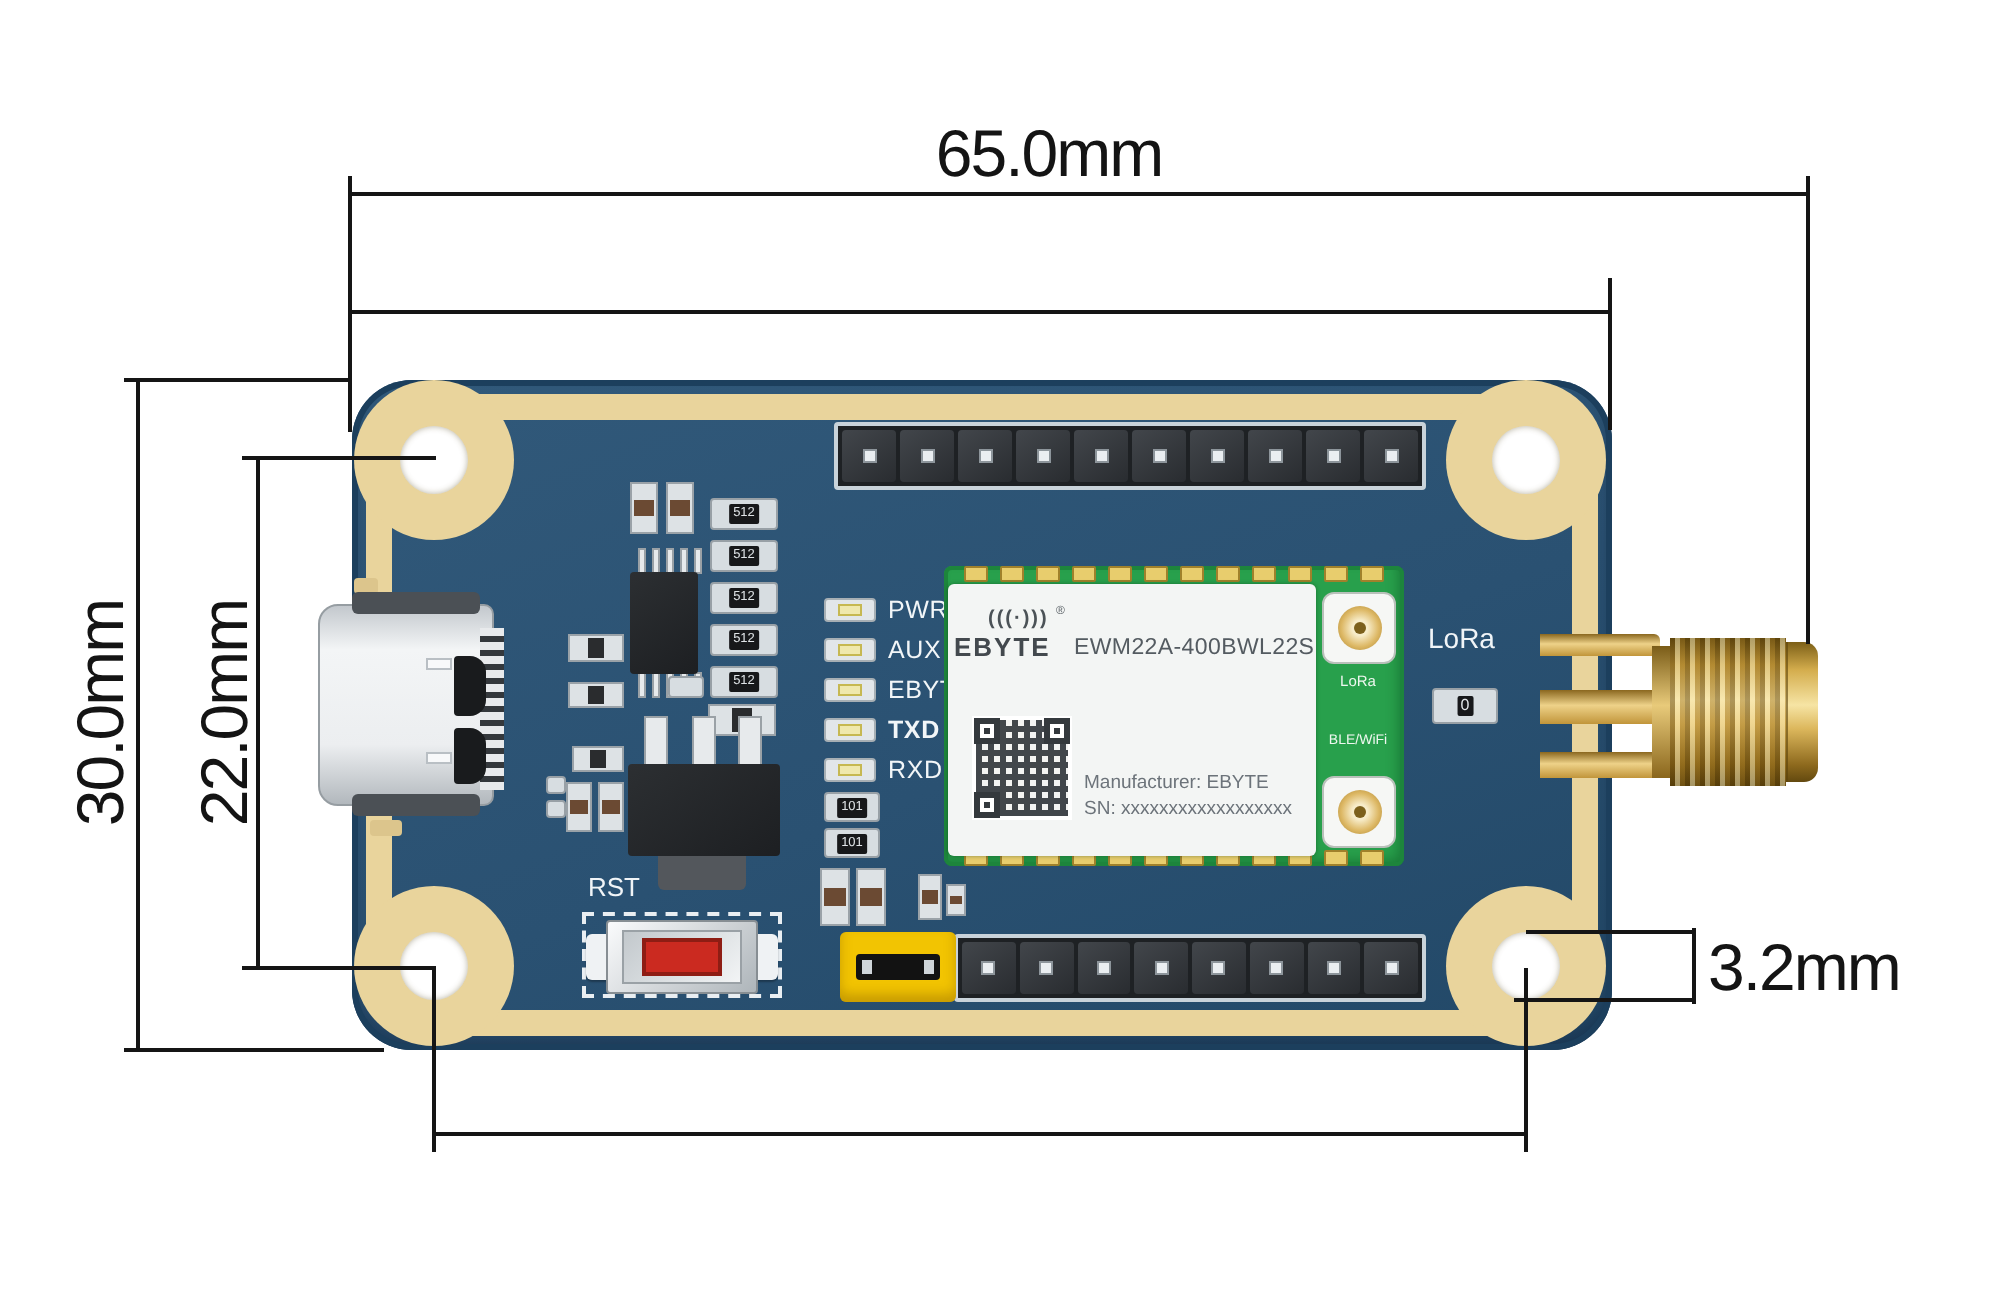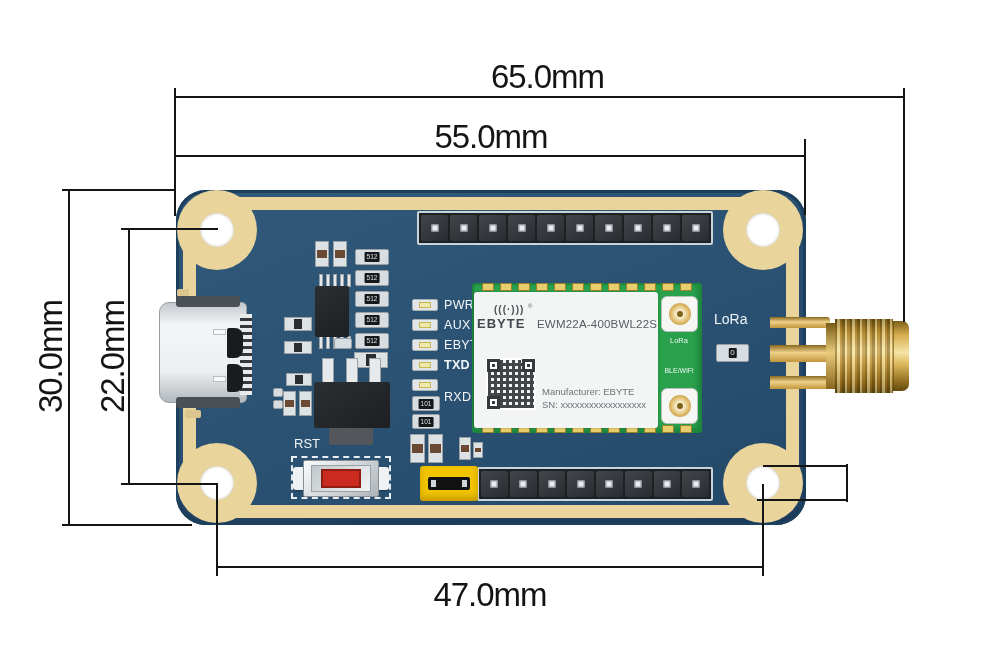--- a/index.html
+++ b/index.html
@@ -146,21 +146,21 @@
 
   <div class="led" style="left:412px;top:299px;"></div>
   <div class="led" style="left:412px;top:319px;"></div>
   <div class="led" style="left:412px;top:339px;"></div>
   <div class="led" style="left:412px;top:359px;"></div>
   <div class="led" style="left:412px;top:379px;"></div>
   <div class="led-label" style="left:444px;top:298px;">PWR</div>
   <div class="led-label" style="left:444px;top:318px;">AUX</div>
   <div class="led-label" style="left:444px;top:338px;">EBYTE</div>
   <div class="led-label" style="left:444px;top:358px;font-weight:bold;">TXD</div>
-  <div class="led-label" style="left:444px;top:378px;margin-top:12px;">RXD</div>
+  <div class="led-label" style="left:444px;top:378px;">RXD</div>
 
   <div class="res" style="left:355px;top:249px;width:34px;height:16px;">
       <span class="mark">512</span>
     </div>
   <div class="res" style="left:355px;top:270px;width:34px;height:16px;">
       <span class="mark">512</span>
     </div>
   <div class="res" style="left:355px;top:291px;width:34px;height:16px;">
       <span class="mark">512</span>
     </div>
@@ -278,38 +278,37 @@
   <div class="sma-leg" style="left:770px;top:317px;width:60px;height:11px;"></div>
   <div class="sma-leg" style="left:770px;top:345px;width:62px;height:17px;"></div>
   <div class="sma-leg" style="left:770px;top:376px;width:60px;height:13px;"></div>
   <div class="abs" id="sma-flange"></div>
   <div class="abs" id="sma-barrel"></div>
   <div class="abs" id="sma-cap"></div>
 
   <div class="dl" style="left:174px;top:88px;width:2px;height:128px;"></div>
   <div class="dl" style="left:175px;top:96px;width:730px;height:2px;"></div>
   <div class="dl" style="left:903px;top:88px;width:2px;height:234px;"></div>
-  <div class="dtext ctr" style="left:183px;top:60px;width:729px;text-align:center;">65.0mm</div>
+  <div class="dtext ctr" style="left:160px;top:60px;width:729px;text-align:center;">65.0mm</div>
 
   <div class="dl" style="left:175px;top:155px;width:631px;height:2px;"></div>
   <div class="dl" style="left:804px;top:139px;width:2px;height:76px;"></div>
-  <div class="dtext ctr" style="left:176px;top:120px;width:630px;">55.0mm</div>
 
   <div class="dl" style="left:62px;top:189px;width:114px;height:2px;"></div>
   <div class="dl" style="left:68px;top:190px;width:2px;height:335px;"></div>
   <div class="dl" style="left:62px;top:524px;width:130px;height:2px;"></div>
   <div class="dtext ctr vtext" style="left:-20px;top:340px;width:140px;">30.0mm</div>
 
   <div class="dl" style="left:121px;top:228px;width:97px;height:2px;"></div>
   <div class="dl" style="left:128px;top:229px;width:2px;height:255px;"></div>
   <div class="dl" style="left:121px;top:483px;width:97px;height:2px;"></div>
   <div class="dtext ctr vtext" style="left:42px;top:340px;width:140px;">22.0mm</div>
 
   <div class="dl" style="left:216px;top:484px;width:2px;height:92px;"></div>
   <div class="dl" style="left:762px;top:484px;width:2px;height:92px;"></div>
   <div class="dl" style="left:217px;top:566px;width:546px;height:2px;"></div>
-  <div class="dtext ctr" style="left:217px;top:578px;width:546px;">47.0mm</div>
 
   <div class="dl" style="left:763px;top:465px;width:84px;height:2px;"></div>
   <div class="dl" style="left:757px;top:499px;width:90px;height:2px;"></div>
   <div class="dl" style="left:846px;top:464px;width:2px;height:38px;"></div>
+  <div class="dtext" style="left:854px;top:467px;">3.2mm</div>
 
 </div>
 
 </body></html>

